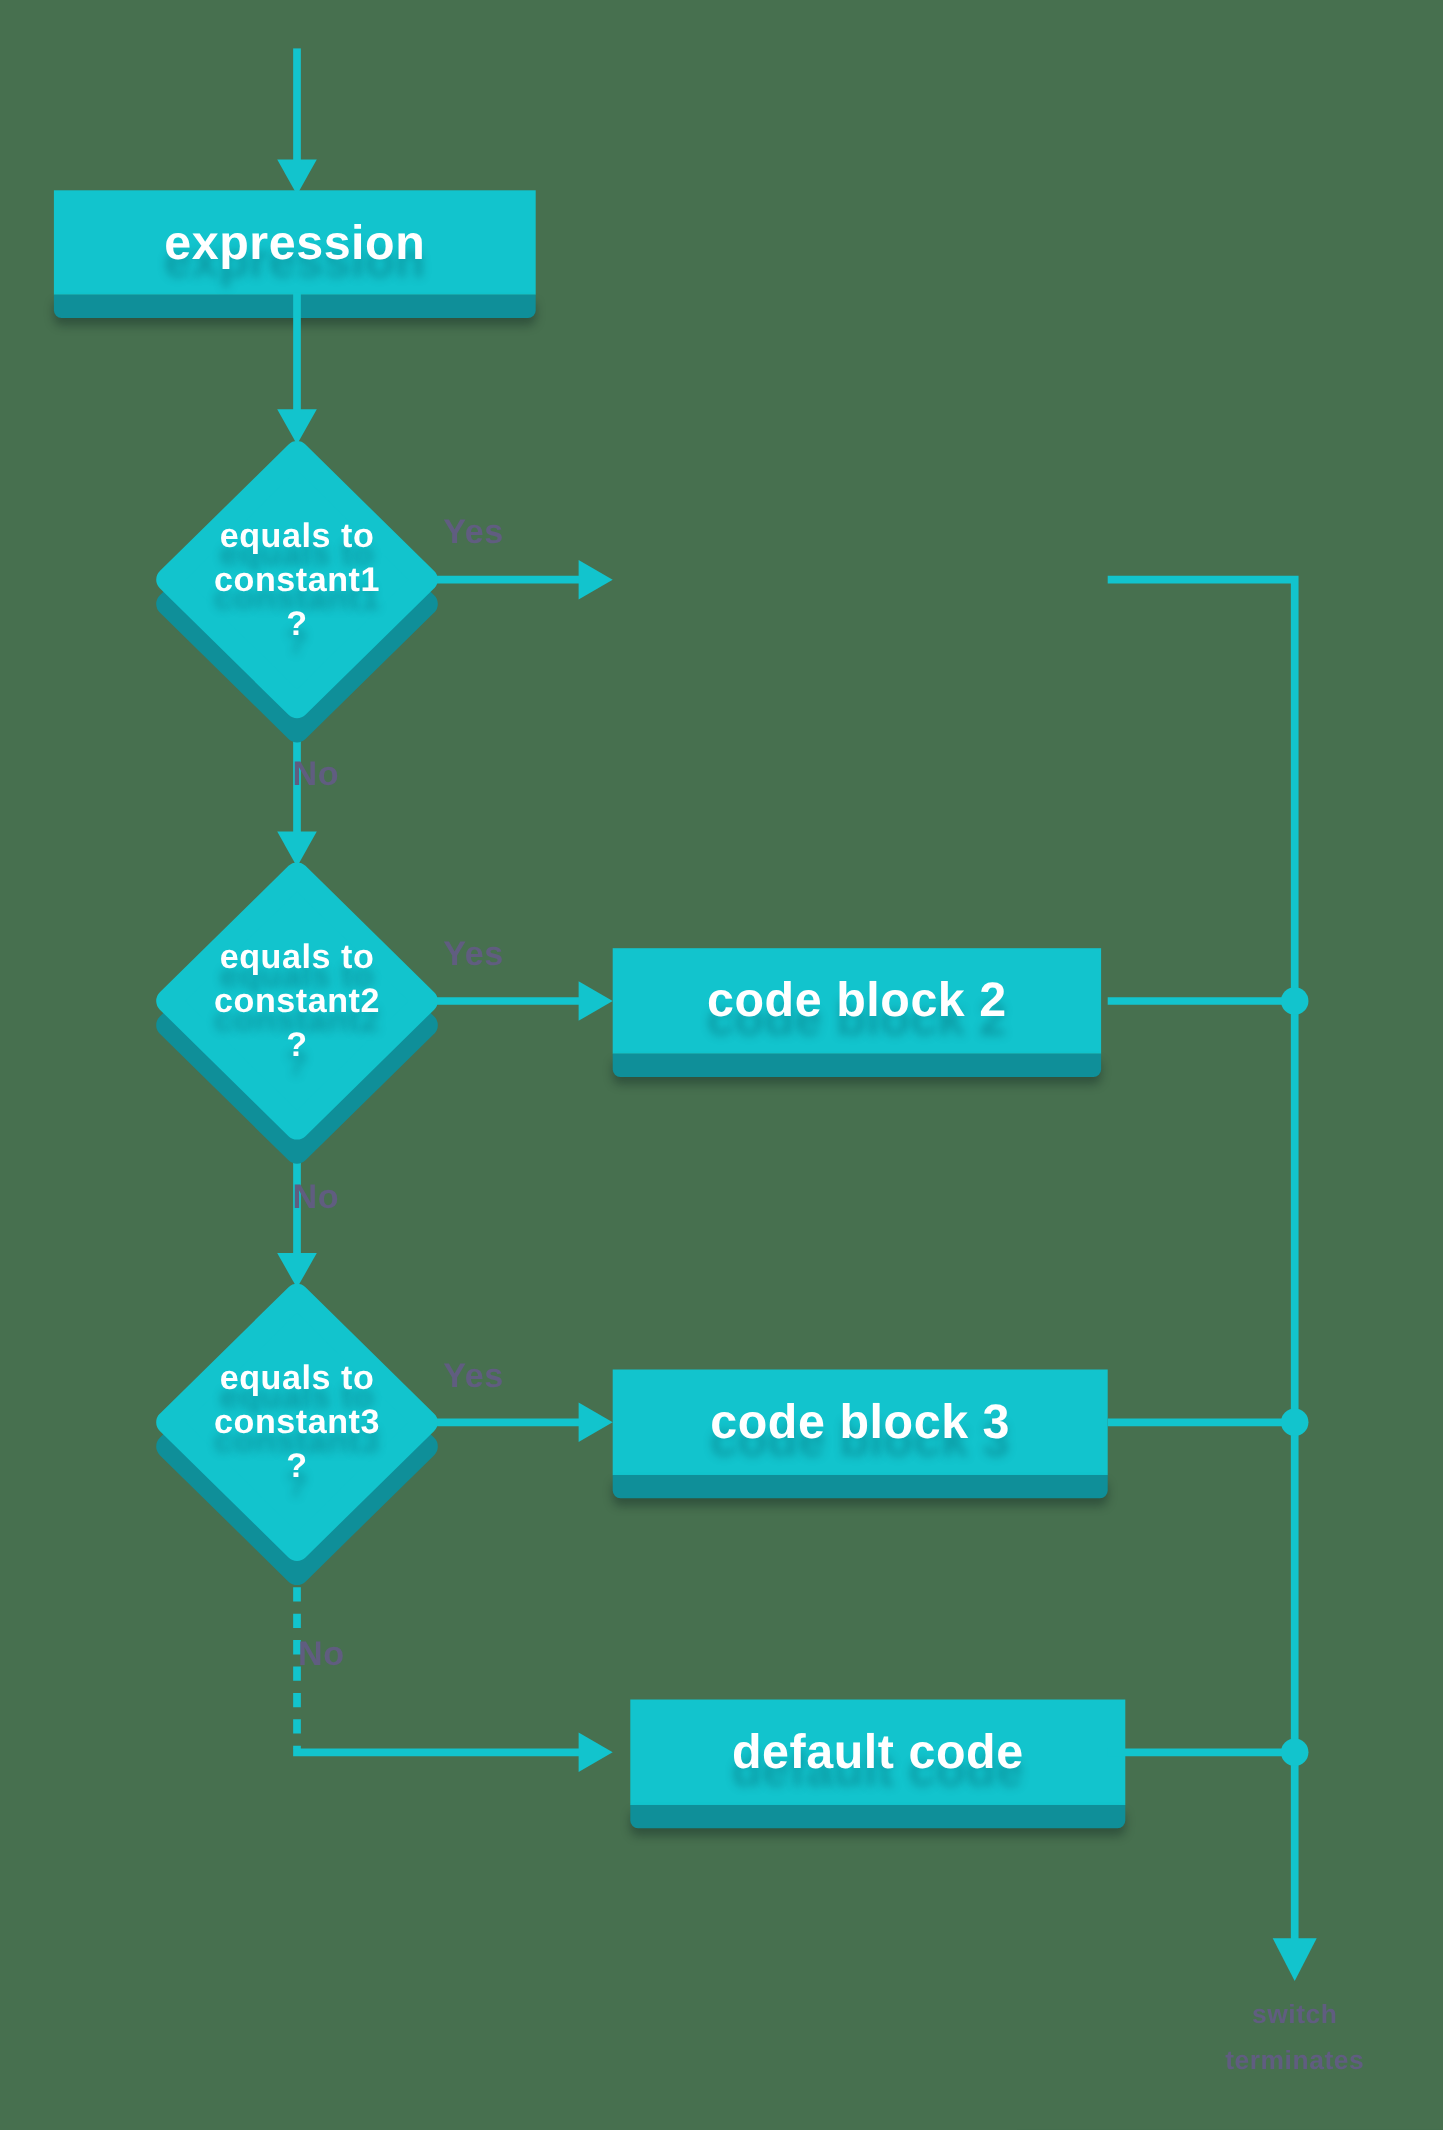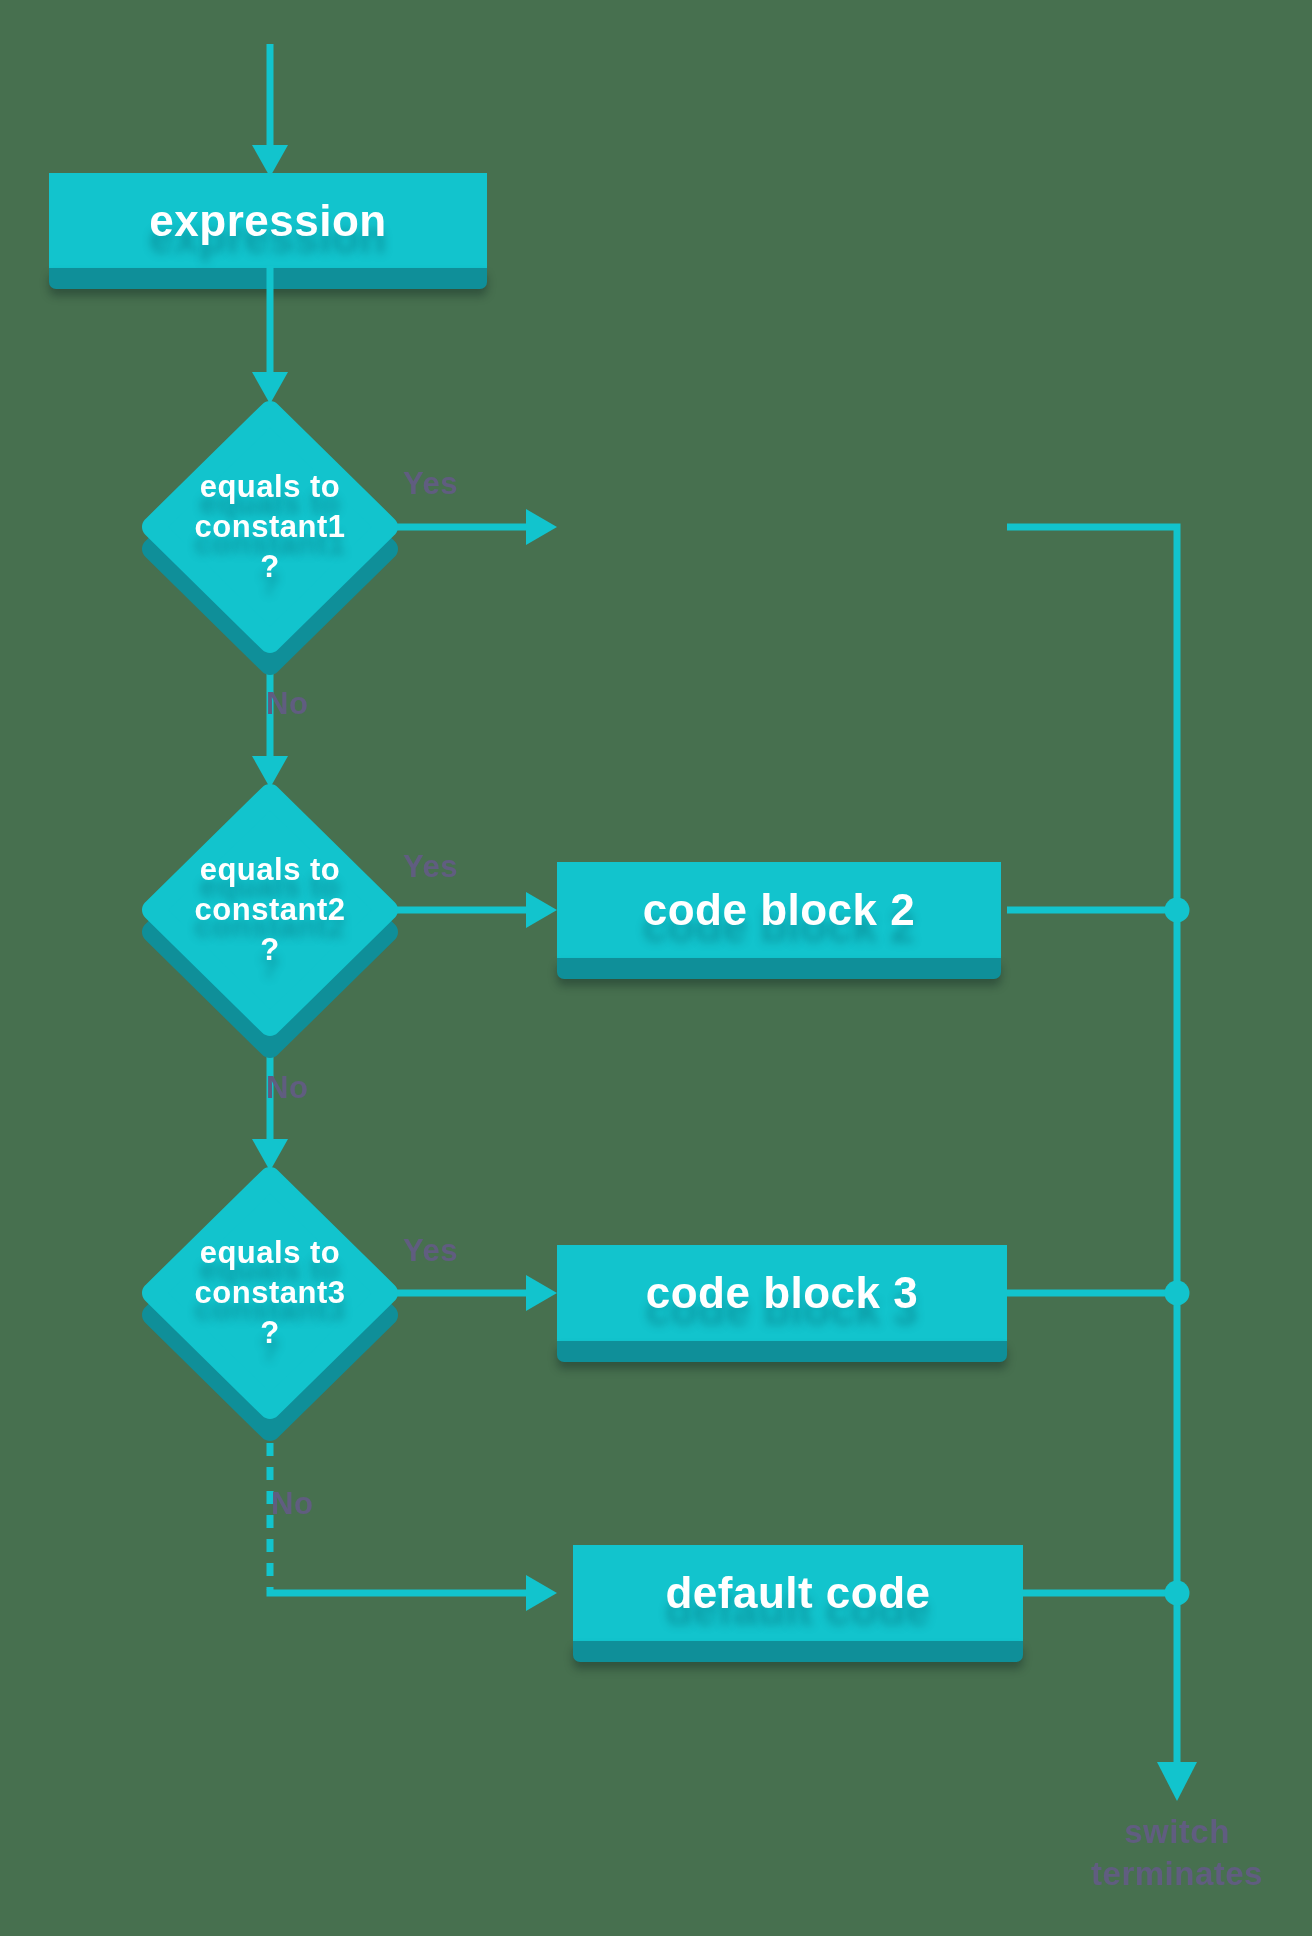--- a/index.html
+++ b/index.html
@@ -87,21 +87,21 @@
   .no-2  { left: 266px; top: 1070px; }
   .no-3  { left: 271px; top: 1486px; }
 
   
   .terminal-label {
     position: absolute;
     left: 1047px;
     top: 1811px;
     width: 260px;
     color: #605d80;
-    font-size: 33px;
+    font-size: 24px;
     font-weight: bold;
     text-align: center;
     white-space: pre-line;
     line-height: 42px;
     letter-spacing: 0.5px;
   }
 </style>
 </head>
 <body>
 

